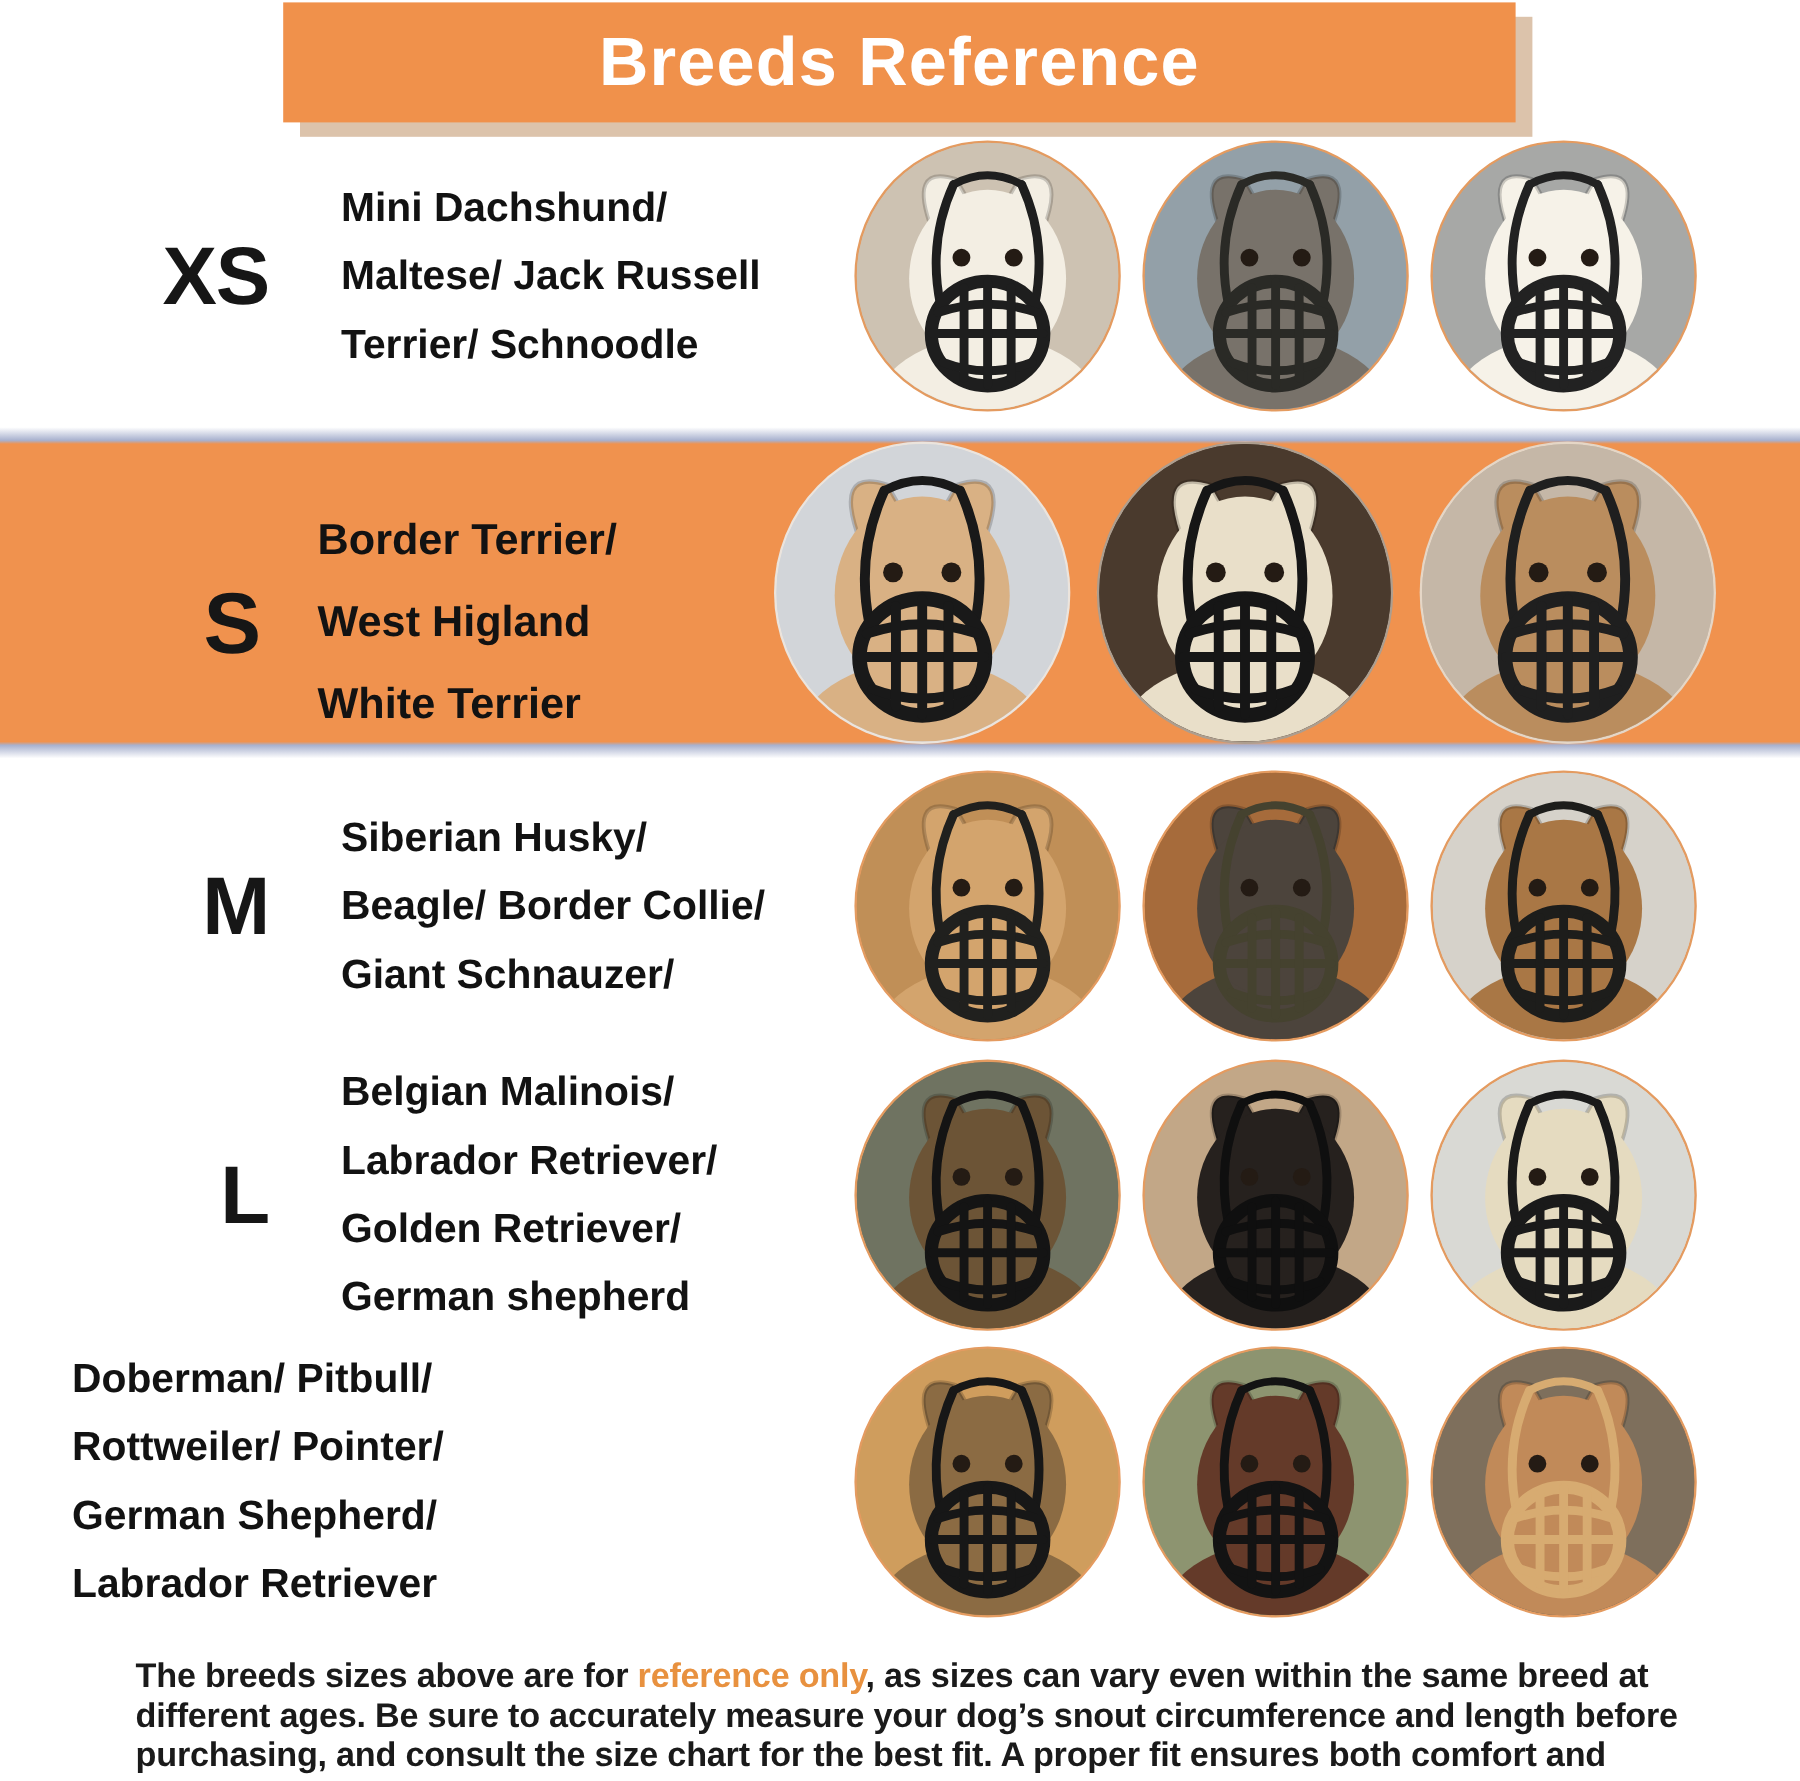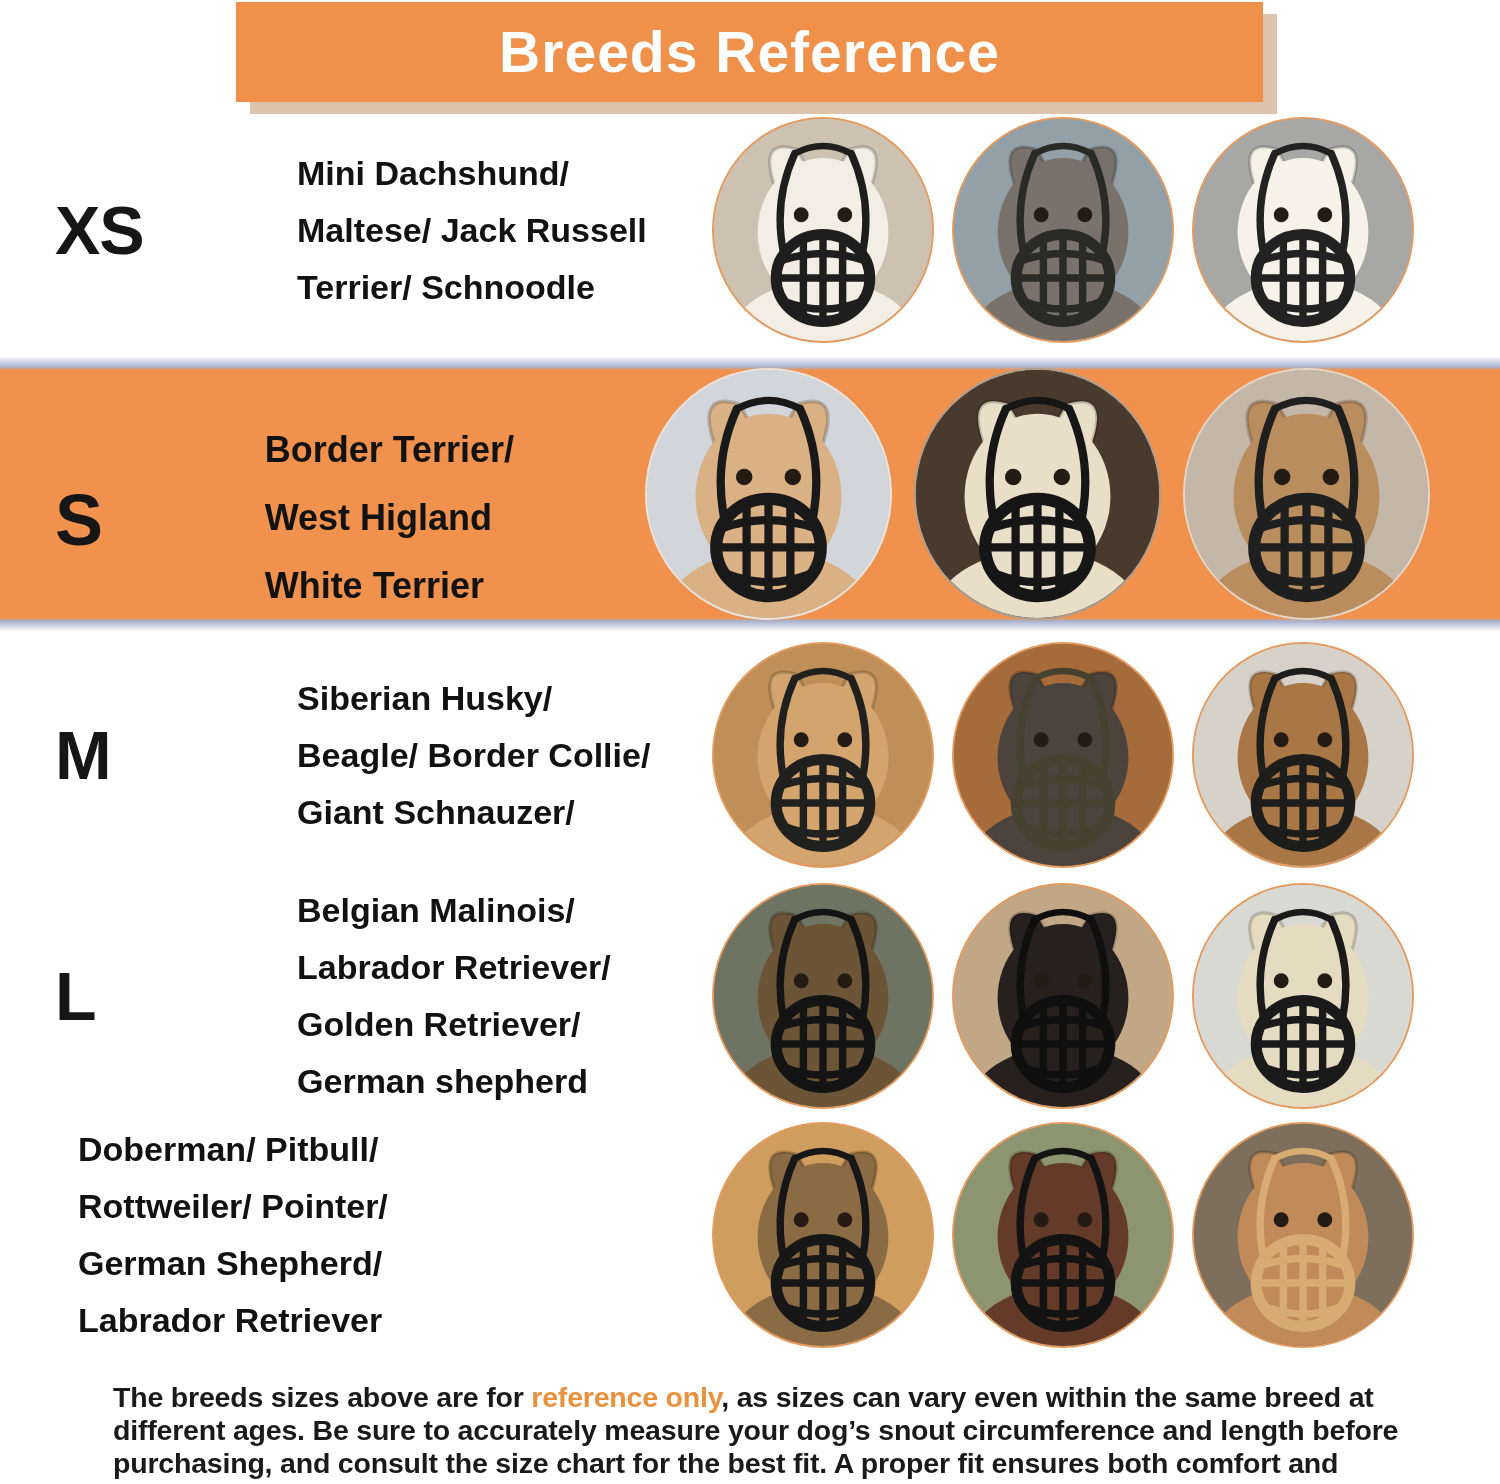--- a/index.html
+++ b/index.html
@@ -31,26 +31,26 @@
     position: absolute; left: 0; width: 1500px;
     display: flex; align-items: center;
   }
   .row-xs { top: 104px; height: 252px; }
   .row-m  { top: 632px; height: 246px; }
   .row-l  { top: 878px; height: 236px; }
   .row-xl { top: 1114px; height: 242px; }
 
   .size {
     width: 170px; margin-left: 55px;
-    text-align: left;
+    text-align: right;
     font-size: 68px; font-weight: 700; color: #161616;
     letter-spacing: -1px;
   }
   .breeds {
-    margin-left: 78px; width: 430px;
+    margin-left: 60px; width: 430px;
     font-size: 34px; line-height: 57px; font-weight: 600;
     color: #121212;
     white-space: pre-line;
   }
   .photos {
     display: flex; gap: 18px;
     margin-left: auto; margin-right: 86px;
   }
   .photo {
     width: 218px; height: 222px;

